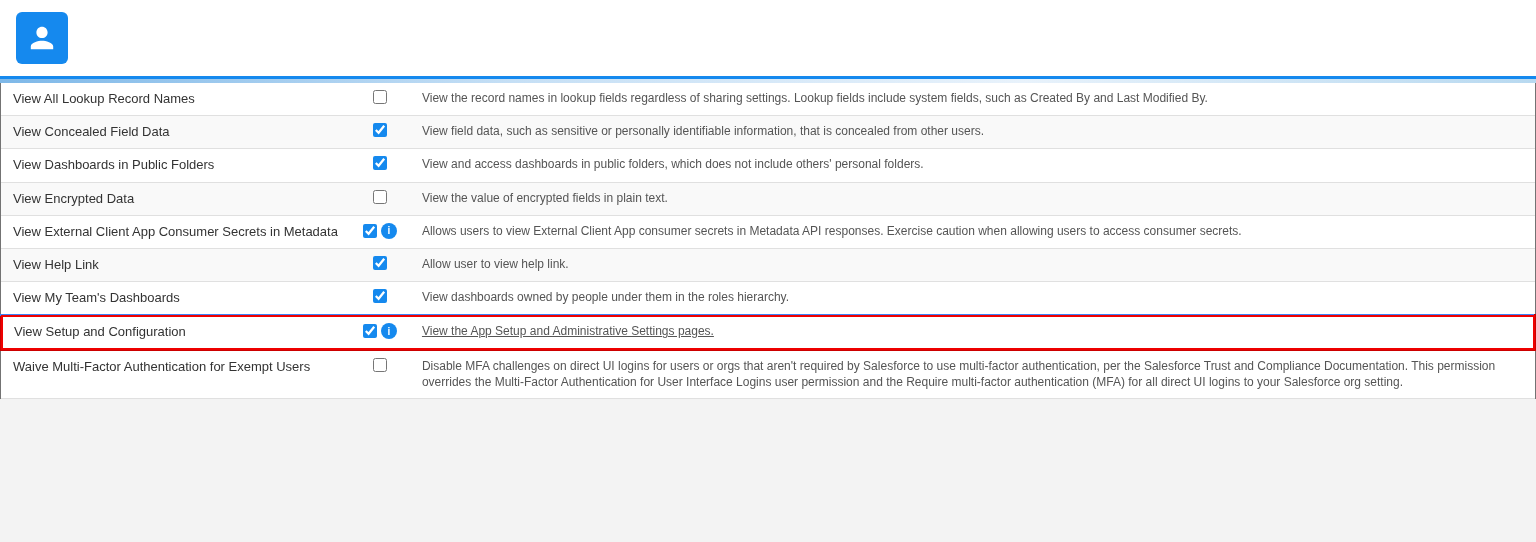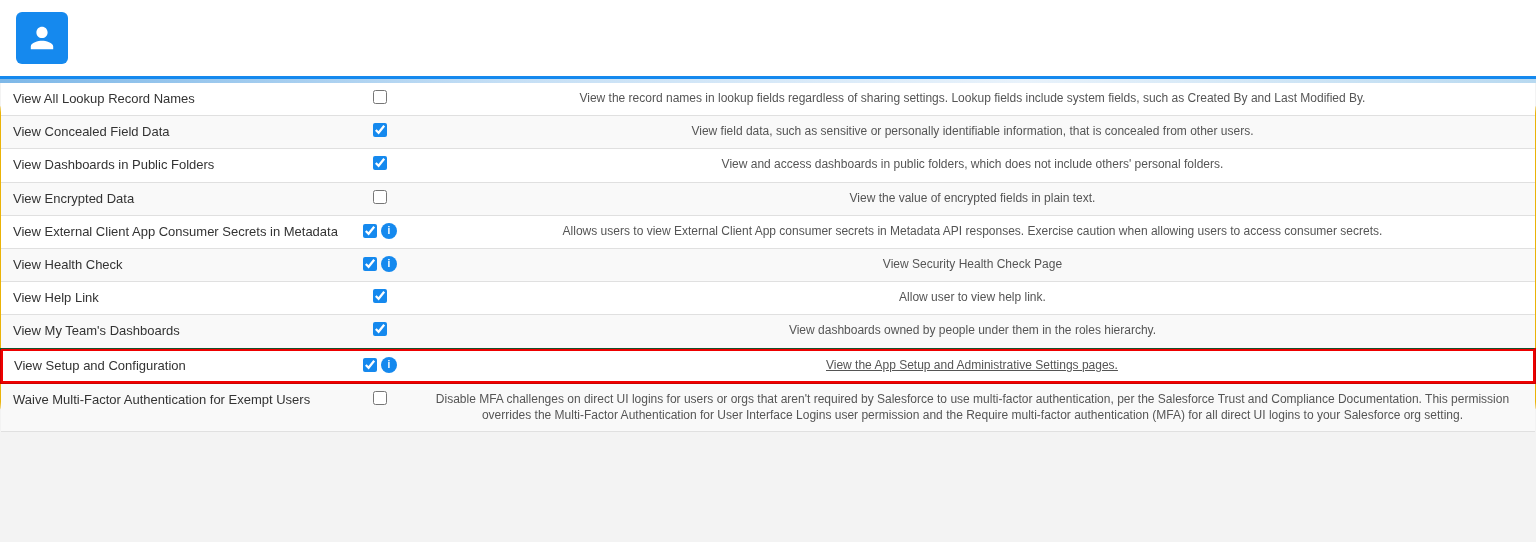--- a/index.html
+++ b/index.html
@@ -37,22 +37,21 @@
     }
 
     .divider-bar {
       height: 4px;
       background: linear-gradient(to right, #7eb8e8, #c5dff5, #e8f2fb, #b8d9f0);
     }
 
     .permissions-table {
       width: 100%;
       border-collapse: collapse;
-      background: #eab308;
-      border-radius: 30px;
+      background: #737373;
     }
     .permissions-table tr {
       border-bottom: 1px solid #e0e0e0;
     }
     .permissions-table tr:nth-child(even) {
       background: #f9f9f9;
     }
     .permissions-table tr:nth-child(odd) {
       background: #fff;
     }
@@ -68,21 +67,20 @@
       white-space: nowrap;
     }
     .col-check {
       width: 60px;
       text-align: center;
       vertical-align: middle;
     }
     .col-desc {
       font-size: 12px;
       color: #555;
-      text-align: center;
     }
 
     .checkbox-cell {
       display: flex;
       align-items: center;
       justify-content: center;
       gap: 4px;
     }
 
     .info-btn {
@@ -110,21 +108,21 @@
     }
 
     tr.highlighted-row td:first-child {
       border-left: 2px solid #cc0000;
     }
     tr.highlighted-row td:last-child {
       border-right: 2px solid #cc0000;
       text-decoration: underline;
     }
     tr.highlighted-row td {
-      border-top: 2px solid #14532d;
+      border-top: 2px solid #3b82f6;
       border-bottom: 2px solid #cc0000;
     }
   </style>
 </head>
 <body>
 
 <div class="header">
   <div class="header-icon">
     <svg viewBox="0 0 24 24">
       <path d="M12 12c2.7 0 4.8-2.1 4.8-4.8S14.7 2.4 12 2.4 7.2 4.5 7.2 7.2 9.3 12 12 12zm0 2.4c-3.2 0-9.6 1.6-9.6 4.8v2.4h19.2v-2.4c0-3.2-6.4-4.8-9.6-4.8z"></path>
@@ -180,30 +178,20 @@
         <td class="col-name">View External Client App Consumer Secrets in Metadata</td>
         <td class="col-check">
           <div class="checkbox-cell">
             <input type="checkbox" checked="" style="width: 14px; height: 14px; cursor: pointer; accent-color: rgb(21, 137, 238);">
             <button class="info-btn">i</button>
           </div>
         </td>
         <td class="col-desc">Allows users to view External Client App consumer secrets in Metadata API responses. Exercise caution when allowing users to access consumer secrets.</td>
       </tr>
       <tr>
-        <td class="col-name">View Health Check</td>
-        <td class="col-check">
-          <div class="checkbox-cell">
-            <input type="checkbox" checked="" style="width: 14px; height: 14px; cursor: pointer; accent-color: rgb(21, 137, 238);">
-            <button class="info-btn">i</button>
-          </div>
-        </td>
-        <td class="col-desc">View Security Health Check Page</td>
-      </tr>
-      <tr>
         <td class="col-name">View Help Link</td>
         <td class="col-check">
           <div class="checkbox-cell">
             <input type="checkbox" checked="" style="width: 14px; height: 14px; cursor: pointer; accent-color: rgb(21, 137, 238);">
           </div>
         </td>
         <td class="col-desc">Allow user to view help link.</td>
       </tr>
       <tr>
         <td class="col-name">View My Team's Dashboards</td>

